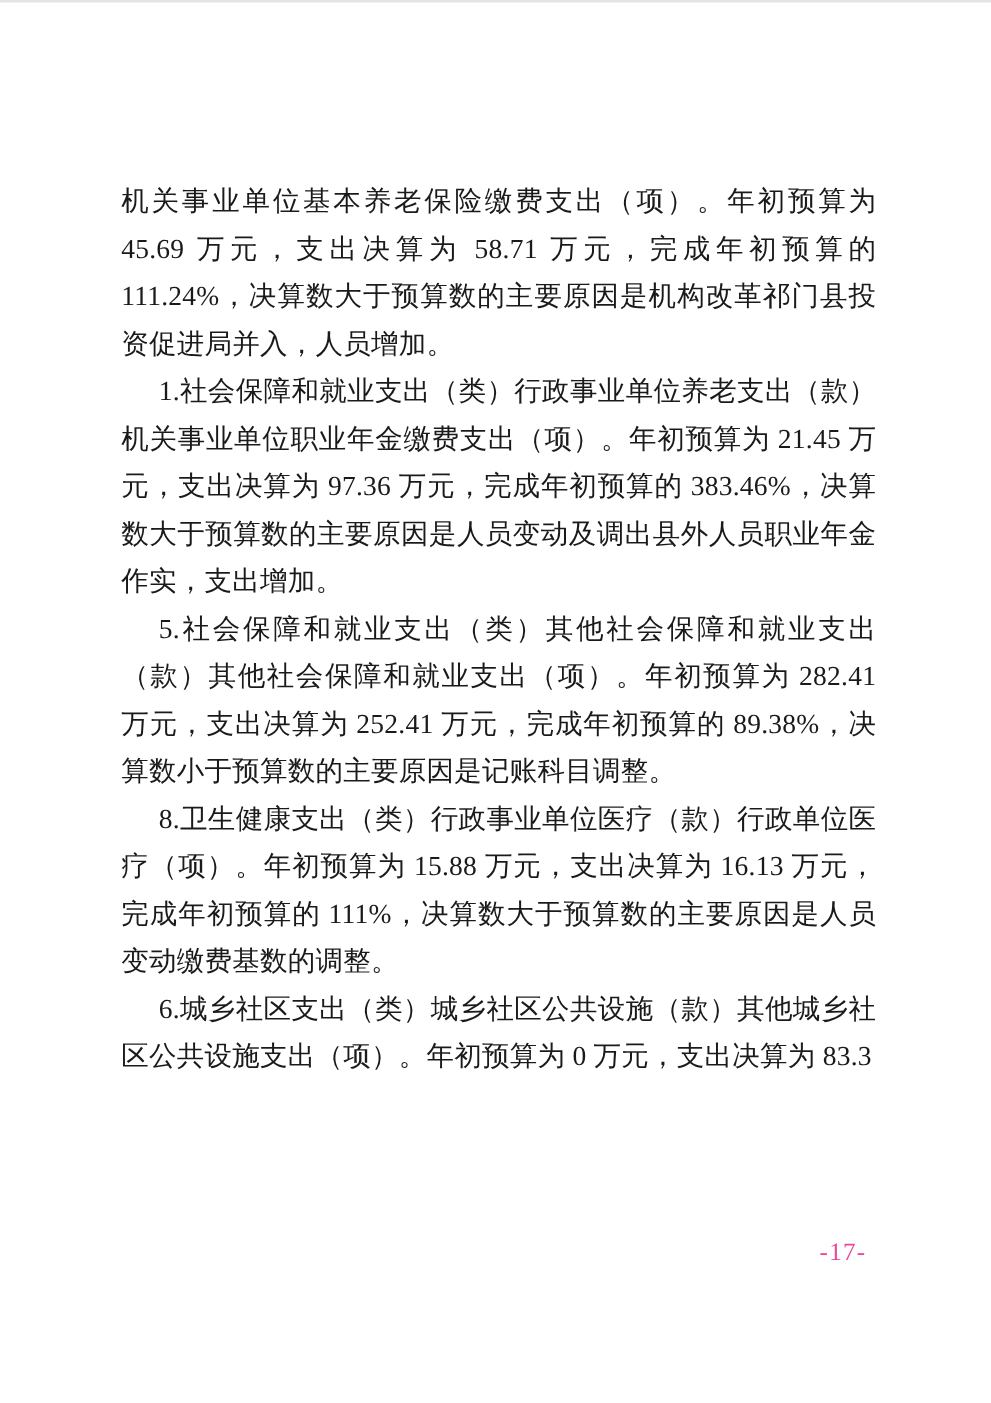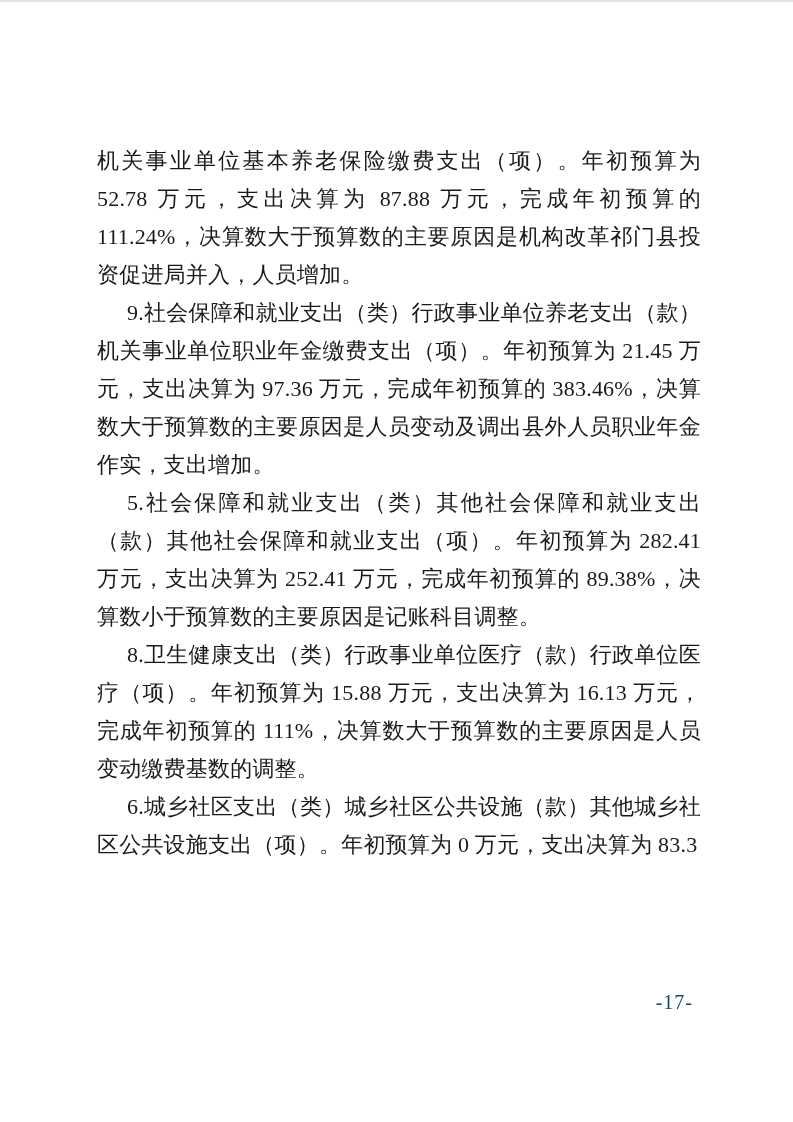--- a/index.html
+++ b/index.html
@@ -47,34 +47,34 @@
   .head {
     font-weight: 400;
   }
   .page-number {
     position: absolute;
     top: 991px;
     right: 100px;
     font-size: 20px;
     line-height: 22px;
     letter-spacing: 1px;
-    color: #0c4a6e;
+    color: #ec4899;
   }
 </style>
 </head>
 <body>
 
 <div class="sheet">
   <div class="scan-edge"></div>
 
   <div class="text-block">
 
-    <p class="para"><strong class="head">机关事业单位基本养老保险缴费支出（项）。</strong><span>年初预算为 52.78 万元，支出决算为 87.88 万元，完成年初预算的 111.24%，决算数大于预算数的主要原因是机构改革祁门县投资促进局并入，人员增加。</span></p>
+    <p class="para"><strong class="head">机关事业单位基本养老保险缴费支出（项）。</strong><span>年初预算为 45.69 万元，支出决算为 58.71 万元，完成年初预算的 111.24%，决算数大于预算数的主要原因是机构改革祁门县投资促进局并入，人员增加。</span></p>
 
-    <p class="para indent"><strong class="head">9.社会保障和就业支出（类）行政事业单位养老支出（款）机关事业单位职业年金缴费支出（项）。</strong><span>年初预算为 21.45 万元，支出决算为 97.36 万元，完成年初预算的 383.46%，决算数大于预算数的主要原因是人员变动及调出县外人员职业年金作实，支出增加。</span></p>
+    <p class="para indent"><strong class="head">1.社会保障和就业支出（类）行政事业单位养老支出（款）机关事业单位职业年金缴费支出（项）。</strong><span>年初预算为 21.45 万元，支出决算为 97.36 万元，完成年初预算的 383.46%，决算数大于预算数的主要原因是人员变动及调出县外人员职业年金作实，支出增加。</span></p>
 
     <p class="para indent"><strong class="head">5.社会保障和就业支出（类）其他社会保障和就业支出（款）其他社会保障和就业支出（项）。</strong><span>年初预算为 282.41 万元，支出决算为 252.41 万元，完成年初预算的 89.38%，决算数小于预算数的主要原因是记账科目调整。</span></p>
 
     <p class="para indent"><strong class="head">8.卫生健康支出（类）行政事业单位医疗（款）行政单位医疗（项）。</strong><span>年初预算为 15.88 万元，支出决算为 16.13 万元，完成年初预算的 111%，决算数大于预算数的主要原因是人员变动缴费基数的调整。</span></p>
 
 
     <p class="para indent"><strong class="head">6.城乡社区支出（类）城乡社区公共设施（款）其他城乡社区公共设施支出（项）。</strong><span>年初预算为 0 万元，支出决算为 83.3</span></p>
 
   </div>
 

